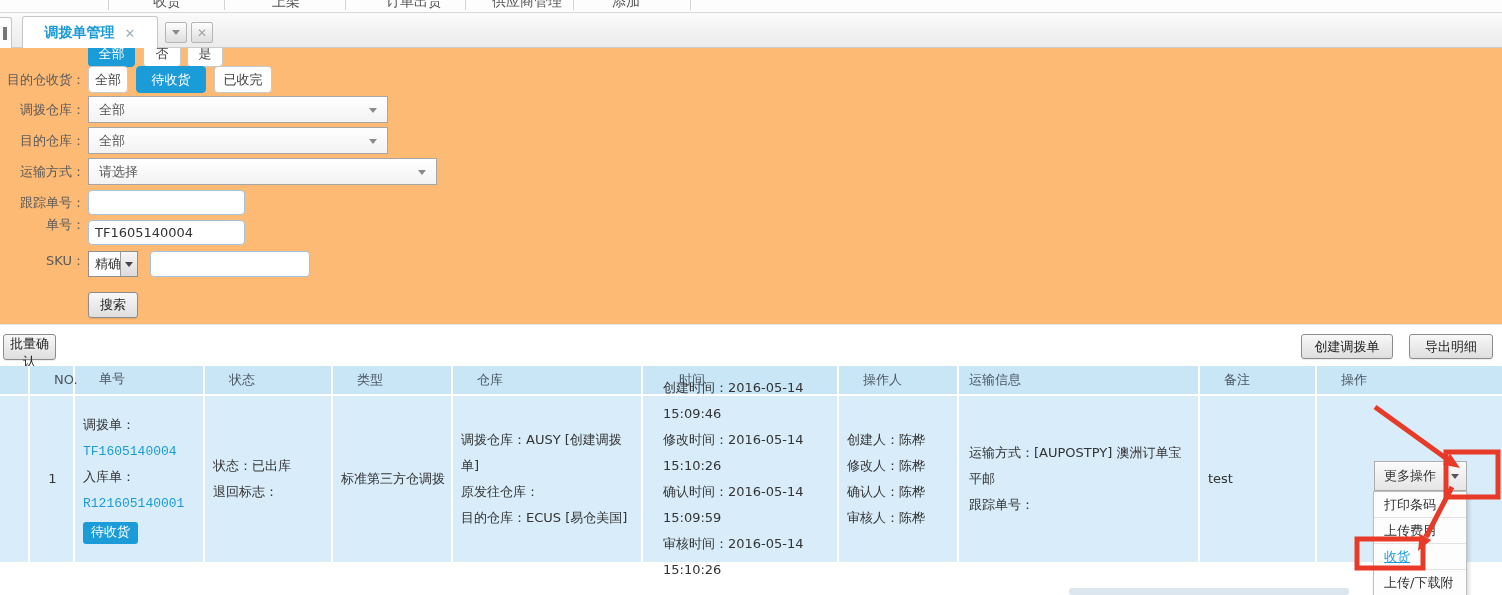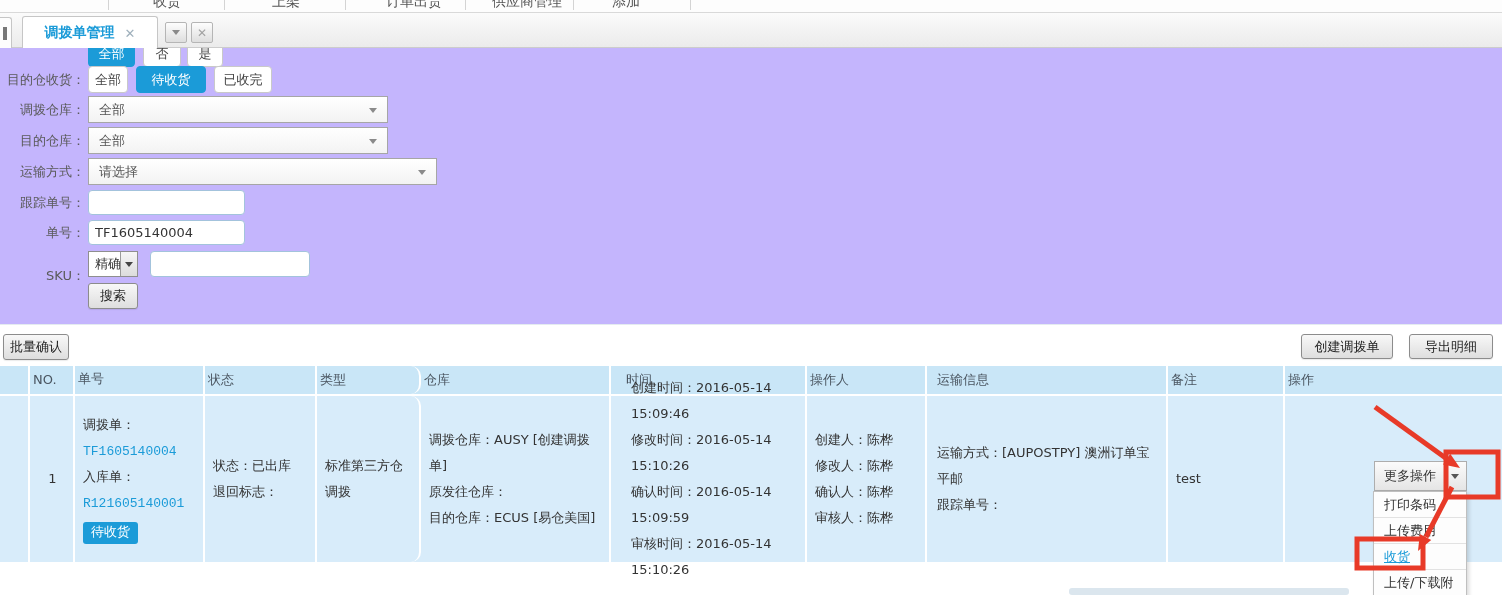--- a/index.html
+++ b/index.html
@@ -23,41 +23,41 @@
   .tab-active { position:absolute; left:22px; top:3px; height:33px; width:136px; background:#fff; border:1px solid #c6c6c6; border-bottom:none; border-radius:3px 3px 0 0; display:flex; align-items:center; justify-content:center; gap:10px; cursor:pointer; }
   .tab-active .t { color:#1b9bd8; font-weight:bold; font-size:14px; }
   .tab-active .x { color:#9fb0bc; font-size:13px; cursor:pointer; }
   .tb-btn { position:absolute; top:9px; width:22px; height:21px; background:linear-gradient(180deg,#fdfdfd,#dedede); border:1px solid #b5b5b5; border-radius:2px; display:flex; align-items:center; justify-content:center; cursor:pointer; }
   .tb-btn.b1 { left:165px; }
   .tb-btn.b2 { left:191px; }
   .tri-down { width:0; height:0; border-left:4px solid transparent; border-right:4px solid transparent; border-top:5px solid #8a8a8a; }
   .tb-btn .x { color:#a2a2a2; font-size:12px; }
 
   
-  .filter-panel { left:0; top:48px; width:1502px; height:277px; background:#c4b5fd; border-bottom:1px solid #e4ebf0; }
+  .filter-panel { left:0; top:48px; width:1502px; height:277px; background:#fdba74; border-bottom:1px solid #e4ebf0; }
   .flabel { position:absolute; left:0; width:85px; text-align:right; color:#5a5a5a; }
   .fbtn { position:absolute; height:27px; background:#fff; border:1px solid #c9c9c9; border-radius:4px; color:#444; text-align:center; line-height:25px; cursor:pointer; }
   .fbtn.sel { background:#1b9bd8; border-color:#1b9bd8; color:#fff; }
   .clip-row { position:absolute; left:0; top:0; width:420px; height:20px; overflow:hidden; }
   .fselect { position:absolute; height:27px; background:linear-gradient(180deg,#ffffff,#f3f3f3); border:1px solid #a6a6a6; color:#555; line-height:25px; padding-left:10px; cursor:pointer; }
   .fselect .tri-down { position:absolute; right:10px; top:11px; }
   .finput { position:absolute; height:25px; border:1px solid #a3c3dc; border-radius:4px; background:#fff; color:#333; font-size:13px; padding:0 6px; font-family:inherit; }
   .combo { position:absolute; left:88px; width:50px; height:26px; background:#fff; border:1px solid #8f8f8f; color:#333; line-height:24px; padding-left:6px; cursor:pointer; }
   .combo .seg { position:absolute; right:0; top:0; width:17px; height:24px; background:linear-gradient(180deg,#f6f6f6,#dcdcdc); border-left:1px solid #9a9a9a; display:flex; align-items:center; justify-content:center; }
   .combo .seg .tri-down { border-top-color:#444; }
   .gbtn { background:linear-gradient(180deg,#f8f8f8,#dedede); border:1px solid #8c8c8c; border-radius:3px; color:#222; text-align:center; cursor:pointer; box-shadow:0 1px 1px rgba(0,0,0,.08); font-size:13px; font-family:inherit; }
 
   
   .grid { left:0; top:366px; width:1502px; }
   .thead { display:flex; background:#c9e6f7; height:30px; border-bottom:2px solid #fff; }
-  .thead .th { line-height:28px; color:#4a5560; padding-left:3px; border-right:2px solid #fff; }
+  .thead .th { line-height:28px; color:#4a5560; padding-left:24px; border-right:2px solid #fff; }
   .trow { display:flex; background:#d8ecfa; height:166px; }
   .trow .td { border-right:2px solid #fff; display:flex; flex-direction:column; justify-content:center; padding:6px 6px 6px 8px; line-height:26px; color:#333; }
-  .c0 { width:30px; }  .c1 { width:45px; }  .c2 { width:130px;font-family:Liberation Mono, monospace; } .c3 { width:112px; }
-  .c4 { width:104px;border-radius:10px; } .c5 { width:190px; } .c6 { width:184px;margin-left:12px; } .c7 { width:120px; }
+  .c0 { width:30px; }  .c1 { width:45px; }  .c2 { width:130px;font-family:Liberation Mono, monospace; } .c3 { width:128px; }
+  .c4 { width:120px; } .c5 { width:190px; } .c6 { width:184px;margin-left:12px; } .c7 { width:120px; }
   .c8 { width:241px; padding-right:11px !important; padding-left:10px !important; } .c9 { width:117px; } .c10 { width:109px; border-right:none !important; }
   .thead .c1 { text-align:left; }
   .trow .c1 { text-align:center; align-items:center; }
   .order-cell { line-height:22px; }
   .order-cell a { color:#1b9bd8; text-decoration:none; display:inline-block; word-break:break-all; vertical-align:top; cursor:pointer; }
   .badge { display:inline-block; background:#1b9bd8; color:#fff; border-radius:3px; padding:2px 8px; margin-top:5px; line-height:18px; }
 
   
   .more-btn { left:1374px; top:461px; width:93px; height:30px; background:linear-gradient(180deg,#fbfbfb,#e5e5e5); border:1px solid #adadad; display:flex; align-items:center; justify-content:space-between; padding:0 7px 0 9px; cursor:pointer; z-index:20; }
   .ctx-menu { left:1373px; top:491px; width:94px; background:#fdfdfd; border:1px solid #bfbfbf; box-shadow:2px 2px 4px rgba(0,0,0,.15); z-index:30; }
@@ -129,36 +129,36 @@
 
   <span class="flabel" style="top:110px; line-height:27px;">运输方式：</span>
   <div class="fselect" style="left:88px; top:110px; width:349px;">
     <span>请选择</span>
     <span class="tri-down"></span>
   </div>
 
   <span class="flabel" style="top:142px; line-height:25px;">跟踪单号：</span>
   <input class="finput" style="left: 88px; top: 142px; width: 157px;" value="">
 
-  <span class="flabel" style="top:172px; line-height:25px;">单号：</span>
+  <span class="flabel" style="top:164px; line-height:25px;">单号：</span>
   <input class="finput" style="left: 88px; top: 172px; width: 157px;" value="TF1605140004">
 
-  <span class="flabel" style="top:215px; line-height:26px;">SKU：</span>
+  <span class="flabel" style="top:200px; line-height:26px;">SKU：</span>
   <div class="combo" style="top:203px;">
     <span>精确</span>
     <span class="seg">
         <span class="tri-down"></span>
       </span>
   </div>
   <input class="finput" style="left: 150px; top: 203px; width: 160px; height: 26px;" value="">
 
-  <button class="abs gbtn" style="left:88px; top:235px; width:50px; height:26px;">搜索</button>
-</div>
-
-<button class="abs gbtn" style="left:3px; top:334px; width:66px; height:26px;">批量确认</button>
+  <button class="abs gbtn" style="left:88px; top:244px; width:50px; height:26px;">搜索</button>
+</div>
+
+<button class="abs gbtn" style="left:3px; top:334px; width:53px; height:26px;">批量确认</button>
 <button class="abs gbtn" style="left:1301px; top:334px; width:92px; height:25px;">创建调拨单</button>
 <button class="abs gbtn" style="left:1409px; top:334px; width:84px; height:25px;">导出明细</button>
 
 <div class="abs grid">
   <div class="thead">
     <div class="th c0"></div>
     <div class="th c1">NO.</div>
     <div class="th c2">单号</div>
     <div class="th c3">状态</div>
     <div class="th c4">类型</div>

